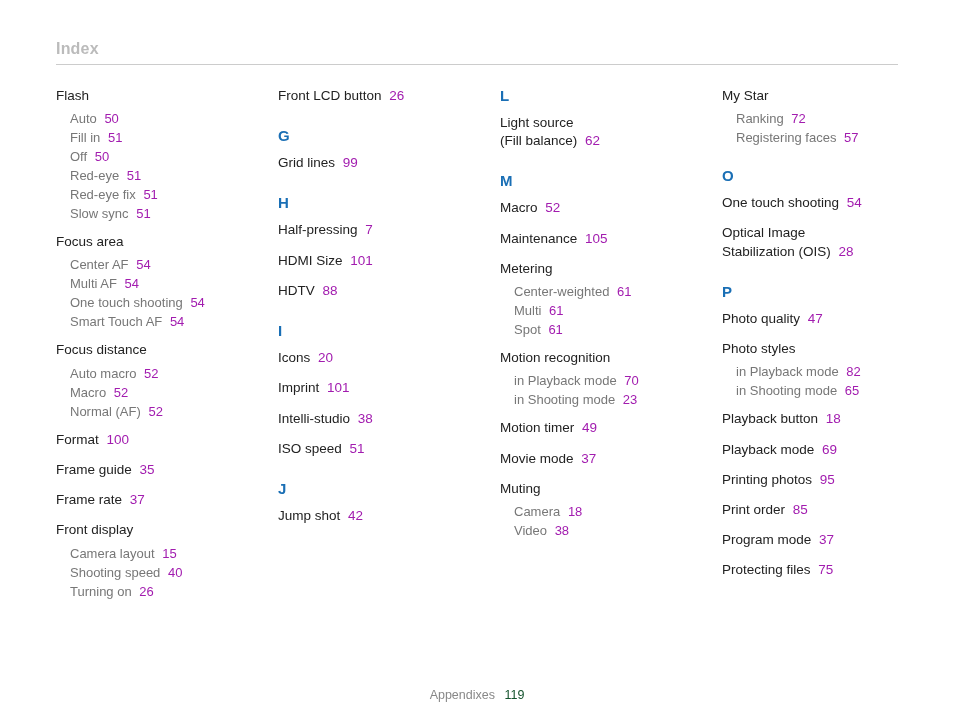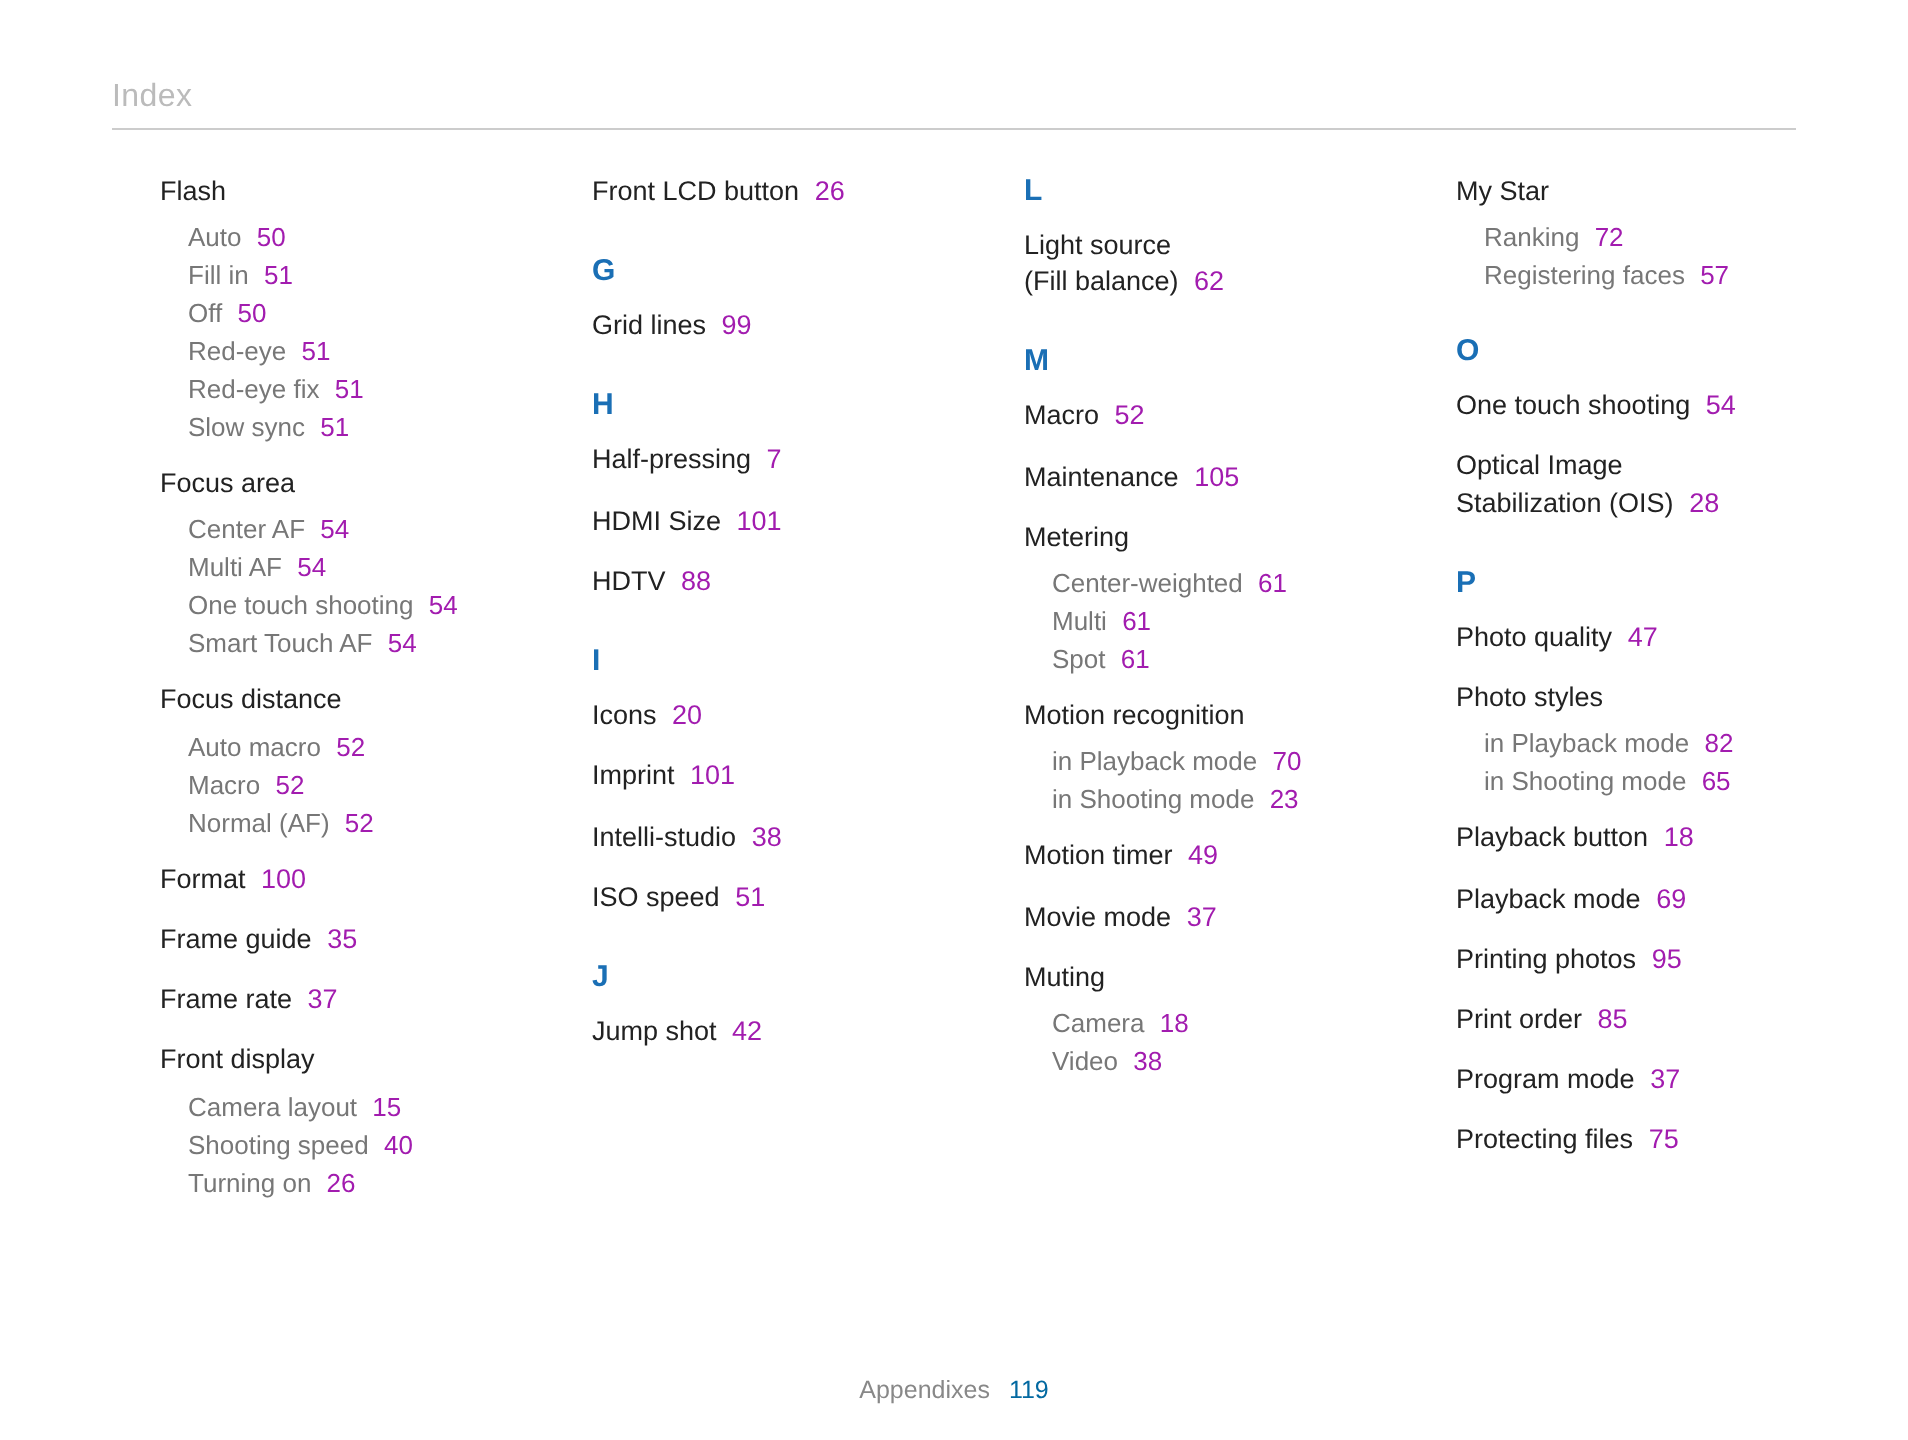--- a/index.html
+++ b/index.html
@@ -15,30 +15,29 @@
   }
   .page {
     padding: 40px 56px 30px 56px;
     height: 100%;
     box-sizing: border-box;
     position: relative;
   }
   .index-title {
     font-size: 16px;
     color: #bbb;
-    font-weight: 400;
+    font-weight: 700;
     letter-spacing: 0.2px;
     padding-bottom: 6px;
     border-bottom: 1px solid #ccc;
     margin-bottom: 22px;
   }
   .columns {
     display: flex;
     gap: 46px;
-    margin-left: 24px;
   }
   .col {
     flex: 1;
     min-width: 0;
   }
   .letter {
     color: #1a6fb5;
     font-weight: bold;
     font-size: 15px;
     margin-top: 22px;
@@ -63,21 +62,21 @@
   }
   .footer {
     position: absolute;
     bottom: 18px;
     left: 0;
     width: 100%;
     text-align: center;
     font-size: 12.5px;
     color: #888;
   }
-  .footer .pg { color: #0369a1; margin-left: 6px; }
+  .footer .pg { color: #14532d; margin-left: 6px; }
 </style>
 </head>
 <body>
 
 <div class="page">
   <div class="index-title">Index</div>
   <div class="columns" id="cols">
       <div class="col">
         <div class="block">
           <div class="entry">Flash</div>

